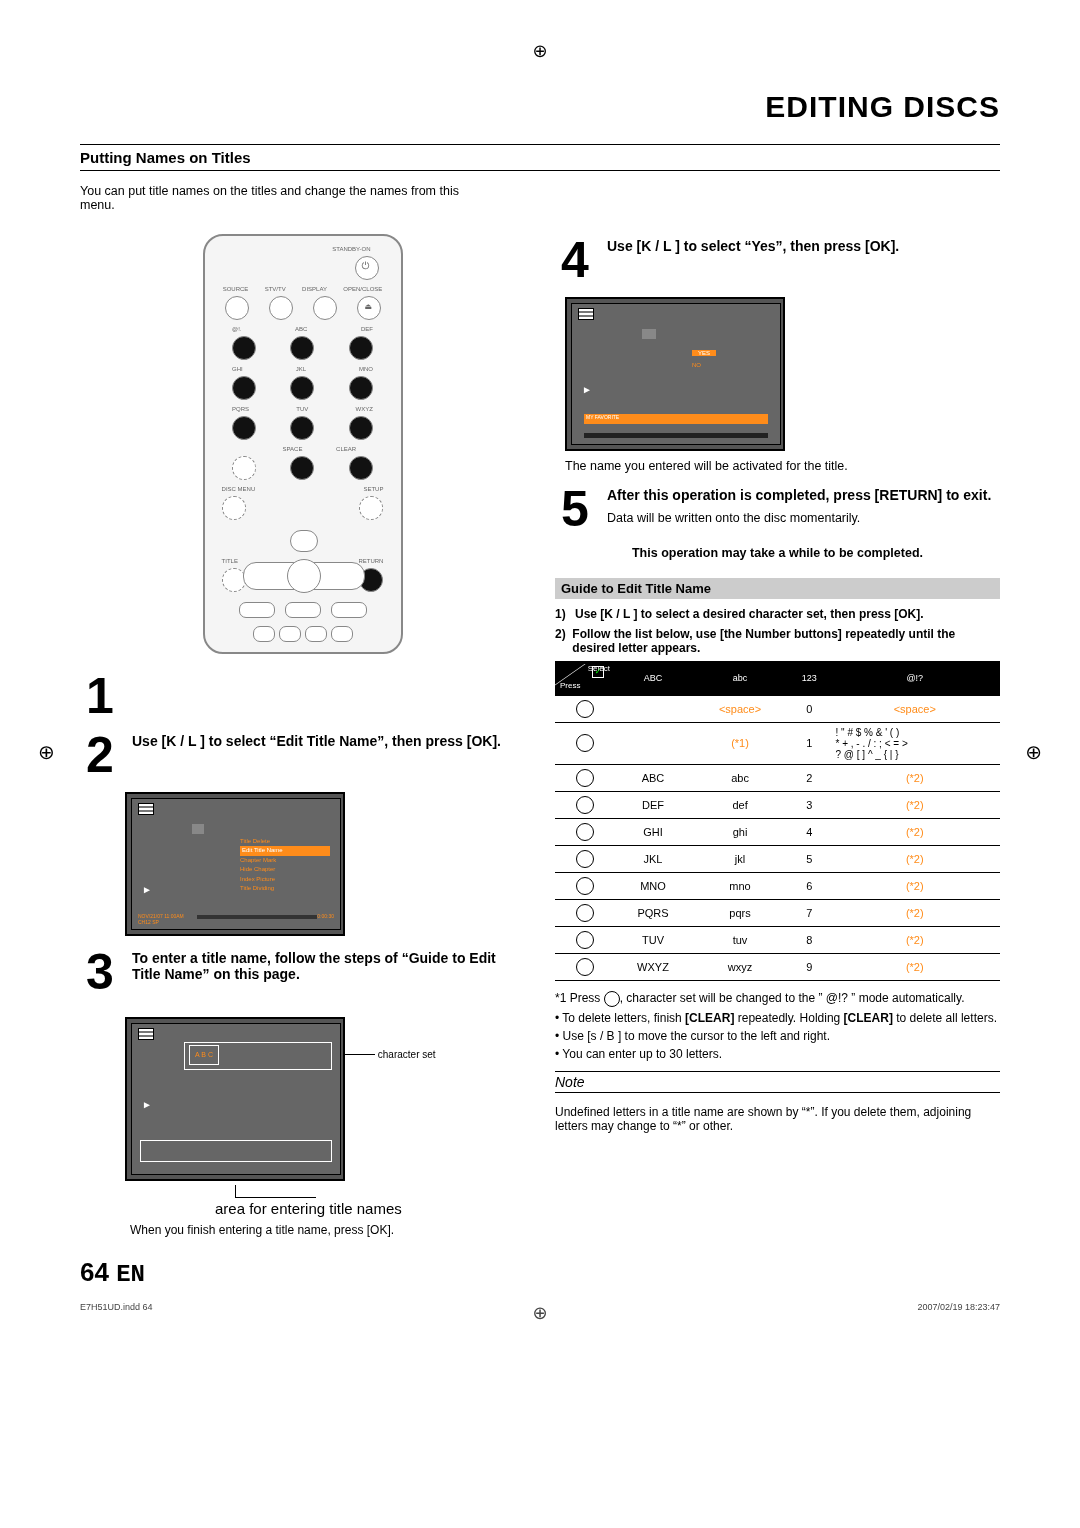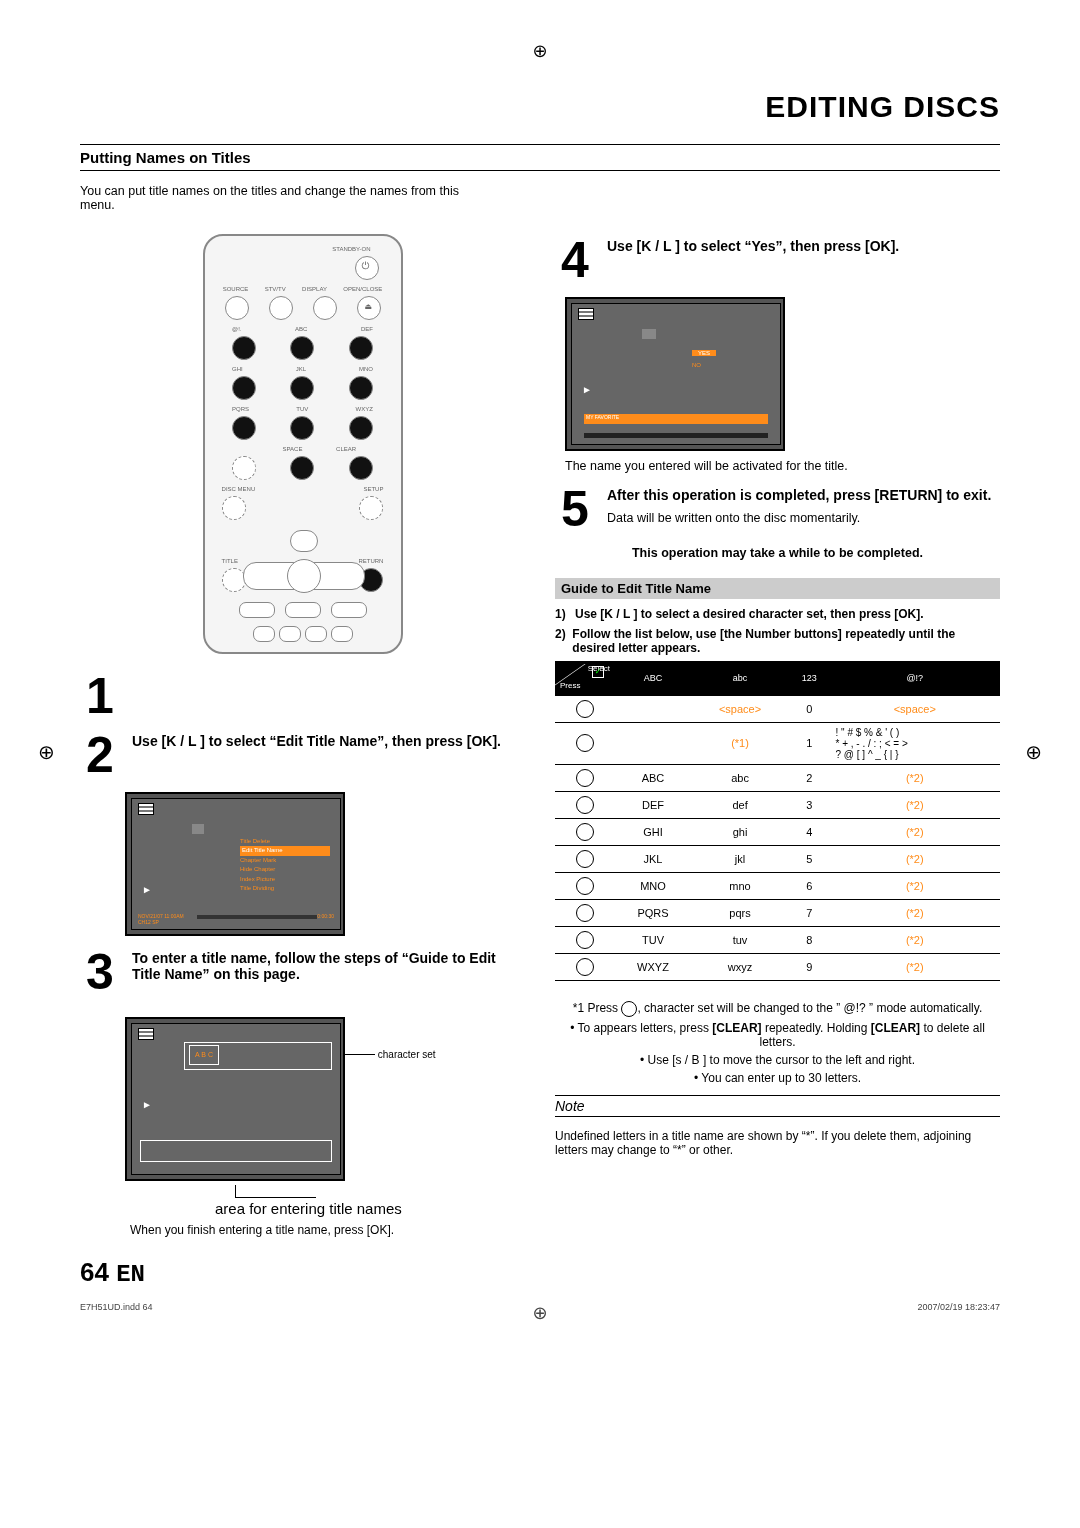--- a/index.html
+++ b/index.html
@@ -288,22 +288,21 @@
     transform: skewX(-55deg);
   }
   .circ {
     display:inline-block; width:16px; height:16px; border:1.2px solid #000; border-radius:50%;
     vertical-align: middle;
   }
   .orange-cell { color:#ff8c1a; }
 
   .footnotes {
     font-size: 12px;
-    margin-top: 20px;
-    text-align: center;
+    margin-top: 10px;
   }
   .footnotes p { margin: 4px 0; }
   .footnotes .bul::before { content:"• "; }
   .footnotes .circ { width:14px; height:14px; }
 
   .note-header {
     border-top:1px solid #000;
     border-bottom:1px solid #000;
     font-size:14px;
     font-style:italic;
@@ -620,21 +619,21 @@
               <td>WXYZ</td>
               <td>wxyz</td>
               <td>9</td>
               <td class="orange-cell">(*2)</td>
             </tr>
           </tbody>
       </table>
 
       <div class="footnotes">
         <p><span>*1 Press </span><span class="circ"></span><span>, character set will be changed to the ” @!? ” mode automatically.</span></p>
-        <p class="bul"><span>To appears letters, press </span><span class="bold">[CLEAR]</span><span> repeatedly. Holding </span><span class="bold">[CLEAR]</span><span> to delete all letters.</span></p>
+        <p class="bul"><span>To delete letters, finish </span><span class="bold">[CLEAR]</span><span> repeatedly. Holding </span><span class="bold">[CLEAR]</span><span> to delete all letters.</span></p>
         <p class="bul">Use [s  / B ] to move the cursor to the left and right.</p>
         <p class="bul">You can enter up to 30 letters.</p>
       </div>
 
       <div class="note-header">Note</div>
       <p class="bul" style="font-size:12px;">Undefined letters in a title name are shown by “*”. If you delete them, adjoining letters may change to “*” or other.</p>
     </div>
   </div>
 
   <div class="page-number">

